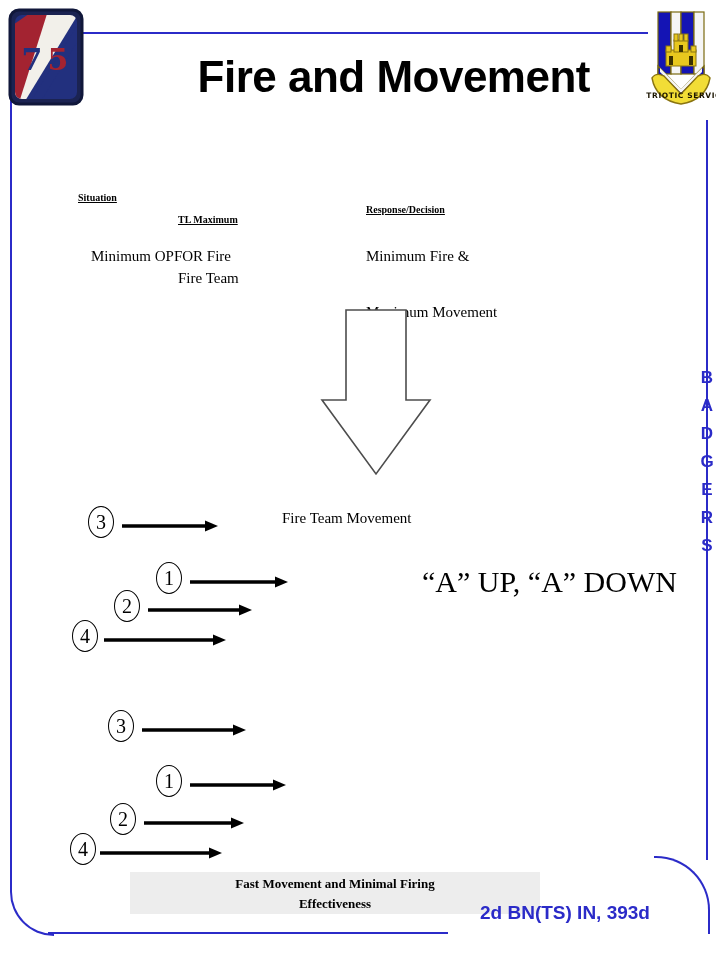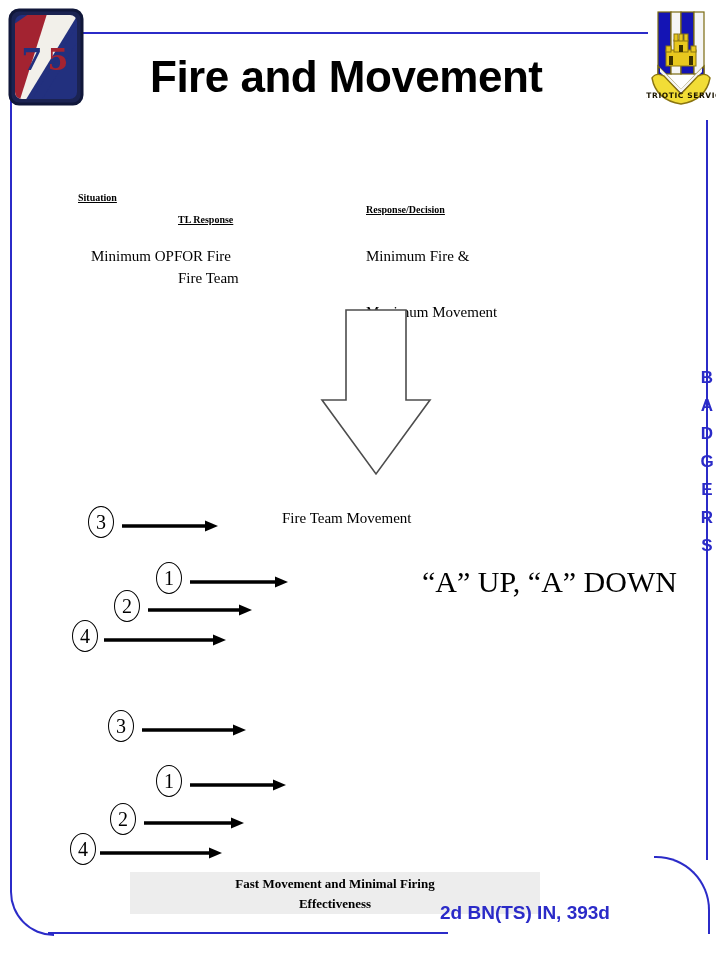--- a/index.html
+++ b/index.html
@@ -64,21 +64,21 @@
     position: absolute;
     left: 646px; top: 6px;
     width: 70px; height: 110px;
   }
 
   
   #title {
     position: absolute;
     left: 150px; top: 52px;
     width: 440px;
-    text-align: left;
+    text-align: right;
     font-family: "Liberation Sans", sans-serif;
     font-weight: bold;
     font-size: 44px;
     line-height: 1.15;
     color: #000000;
     letter-spacing: -0.5px;
   }
 
   
   .hdr {
@@ -179,20 +179,21 @@
     font-weight: bold;
     font-size: 13px;
     line-height: 1.5;
     color: #000;
   }
 
   #footer-unit {
     position: absolute;
     left: 440px; top: 900px;
     width: 250px;
+    text-align: center;
     font-family: "Liberation Sans", sans-serif;
     font-weight: bold;
     font-size: 19px;
     line-height: 1.35;
     color: #2b2bc8;
   }
 </style>
 </head>
 <body>
 
@@ -244,21 +245,21 @@
       <rect x="43" y="50" width="4" height="9"></rect>
       <rect x="33" y="39" width="4" height="7"></rect>
     </g>
     <path d="M6 72 Q10 66 18 70 L35 88 L52 70 Q60 66 64 72 Q60 94 35 98 Q10 94 6 72 Z" fill="#f2dd36" stroke="#8a7410" stroke-width="1.4"></path>
     <text x="35" y="92" font-family="DejaVu Sans, sans-serif" font-size="7.5" font-weight="bold" fill="#1a1400" text-anchor="middle" letter-spacing="0.6">PATRIOTIC SERVICE</text>
   </svg>
 
   <div id="title">Fire and Movement</div>
 
   <div class="hdr" id="hdr-situation">Situation</div>
-  <div class="hdr" id="hdr-tlcommand">TL Response</div>
+  <div class="hdr" id="hdr-tlcommand">TL Maximum</div>
   <div class="hdr" id="hdr-response">Response/Decision</div>
 
   <div class="body-text" id="txt-min-opfor">Minimum OPFOR Fire</div>
   <div class="body-text" id="txt-fire-team">Fire Team</div>
   <div class="body-text" id="txt-min-fire">Minimum Fire &amp;</div>
   <div class="body-text" id="txt-max-move">Maximum Movement</div>
   <div class="body-text" id="txt-ftm">Fire Team Movement</div>
 
   <svg id="big-arrow" viewBox="0 0 112 170">
     <polygon points="26,2 86,2 86,92 110,92 56,166 2,92 26,92" fill="#ffffff" stroke="#4d4d4d" stroke-width="1.6"></polygon>

